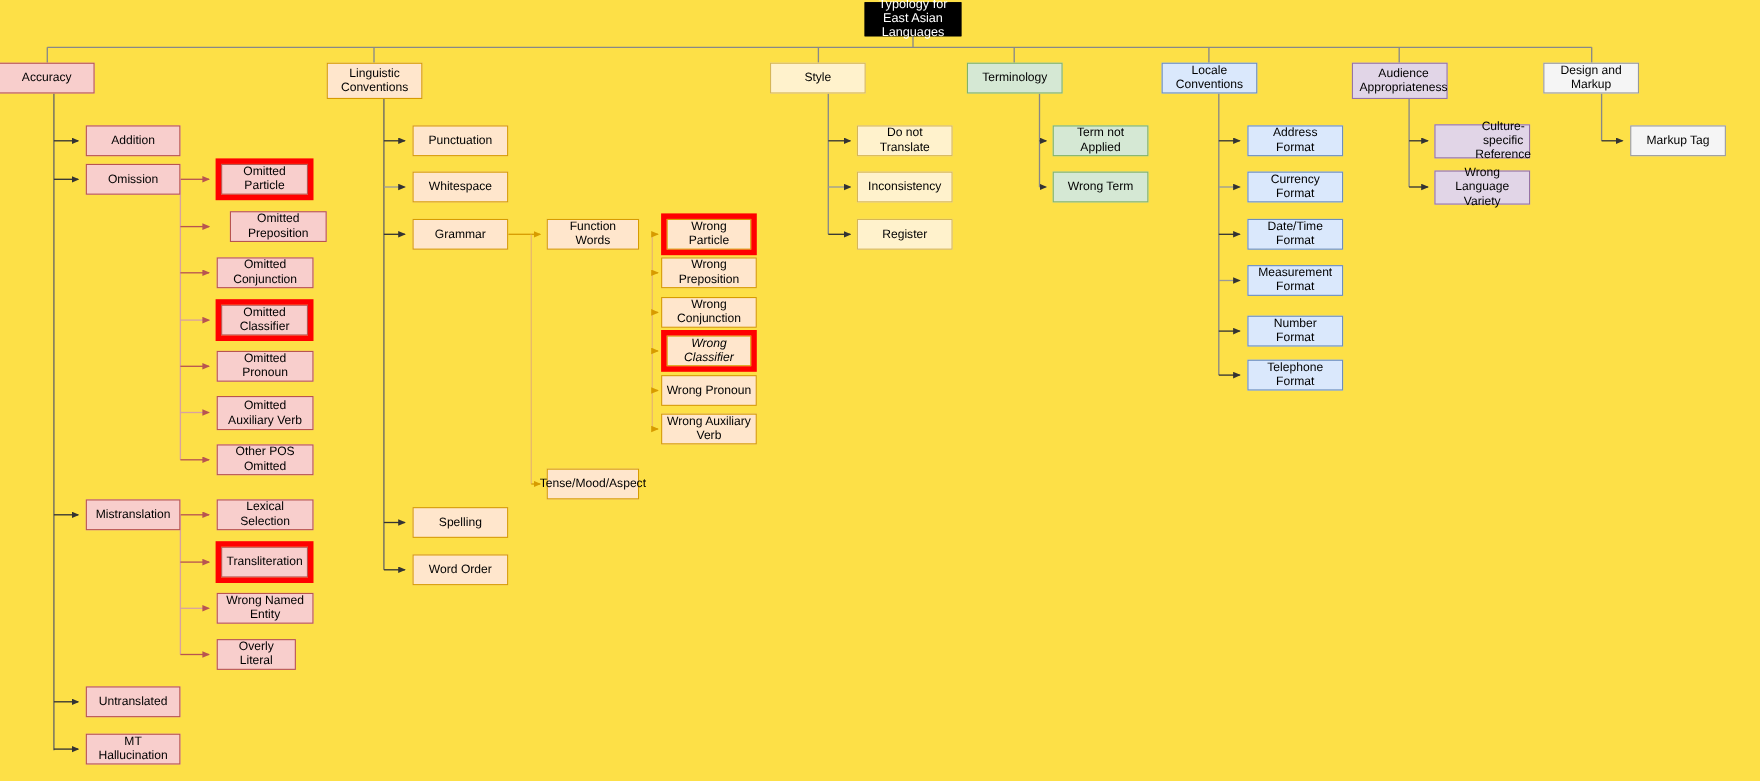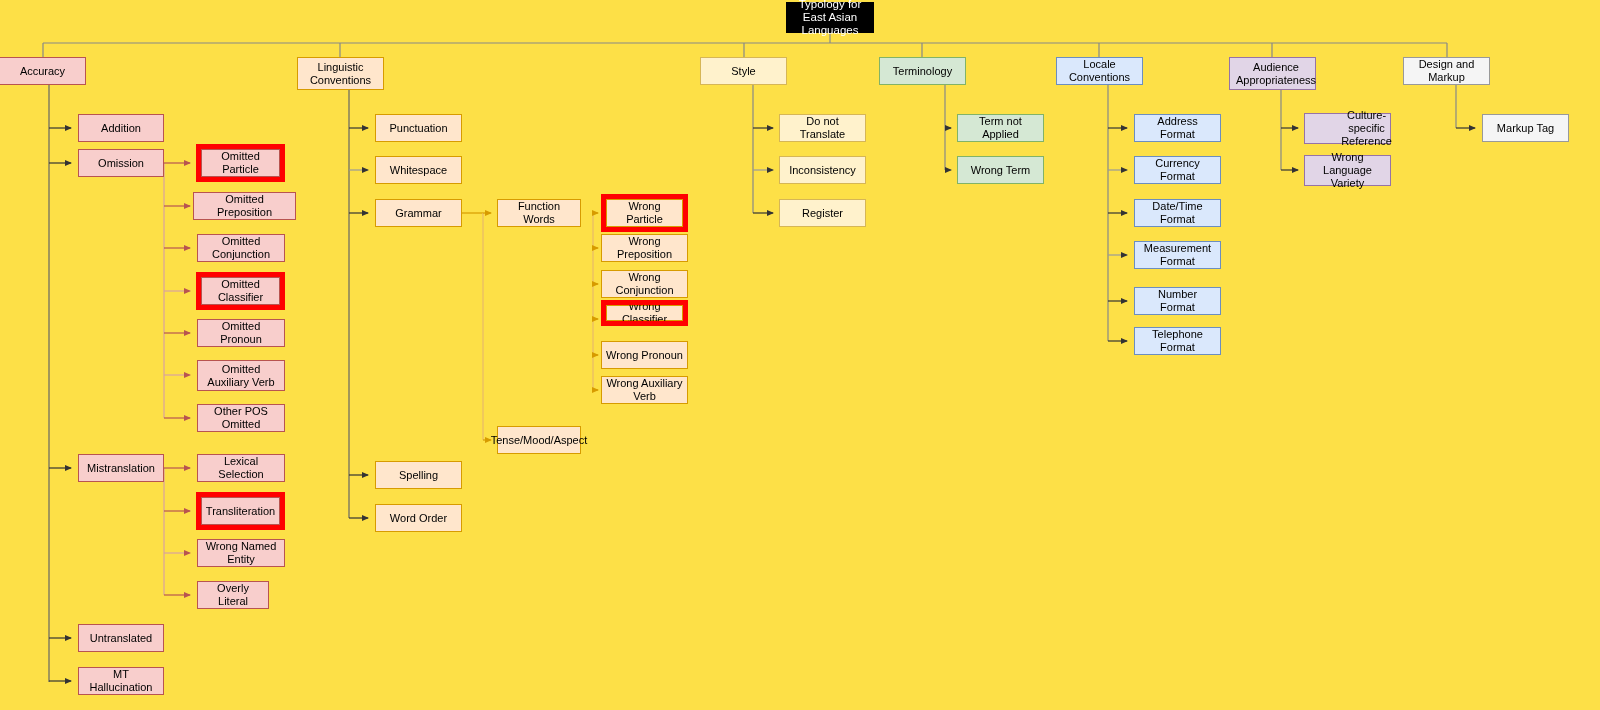--- a/index.html
+++ b/index.html
@@ -154,21 +154,21 @@
     <path d="M1456,128 L1475,128" stroke="#333333" stroke-width="1.2" fill="none" marker-end="url(#ak)"></path>
   </svg>
 
   <div class="node root" style="left:786px; top:2px; width:88px; height:31px;">Typology for East Asian Languages</div>
 
   <div class="node pink" style="left:-1px; top:57px; width:87px; height:28px;">Accuracy</div>
   <div class="node pink" style="left:78px; top:114px; width:86px; height:28px;">Addition</div>
   <div class="node pink" style="left:78px; top:149px; width:86px; height:28px;">Omission</div>
 
   <div class="node pink hl" style="left:201px; top:149px; width:79px; height:28px;">Omitted Particle</div>
-  <div class="node pink" style="left:193px; top:192px; width:103px; height:28px;">Omitted Preposition</div>
+  <div class="node pink" style="left:209px; top:192px; width:88px; height:28px;">Omitted Preposition</div>
   <div class="node pink" style="left:197px; top:234px; width:88px; height:28px;">Omitted Conjunction</div>
   <div class="node pink hl" style="left:201px; top:277px; width:79px; height:28px;">Omitted Classifier</div>
   <div class="node pink" style="left:197px; top:319px; width:88px; height:28px;">Omitted Pronoun</div>
   <div class="node pink" style="left:197px; top:360px; width:88px; height:31px;">Omitted Auxiliary Verb</div>
   <div class="node pink" style="left:197px; top:404px; width:88px; height:28px;">Other POS Omitted</div>
 
   <div class="node pink" style="left:78px; top:454px; width:86px; height:28px;">Mistranslation</div>
   <div class="node pink" style="left:197px; top:454px; width:88px; height:28px;">Lexical Selection</div>
   <div class="node pink hl" style="left:201px; top:497px; width:79px; height:28px;">Transliteration</div>
   <div class="node pink" style="left:197px; top:539px; width:88px; height:28px;">Wrong Named Entity</div>
@@ -179,21 +179,21 @@
 
   <div class="node orange" style="left:297px; top:57px; width:87px; height:33px;">Linguistic Conventions</div>
   <div class="node orange" style="left:375px; top:114px; width:87px; height:28px;">Punctuation</div>
   <div class="node orange" style="left:375px; top:156px; width:87px; height:28px;">Whitespace</div>
   <div class="node orange" style="left:375px; top:199px; width:87px; height:28px;">Grammar</div>
 
   <div class="node orange" style="left:497px; top:199px; width:84px; height:28px;">Function Words</div>
   <div class="node orange hl" style="left:606px; top:199px; width:77px; height:28px;">Wrong Particle</div>
   <div class="node orange" style="left:601px; top:234px; width:87px; height:28px;">Wrong Preposition</div>
   <div class="node orange" style="left:601px; top:270px; width:87px; height:28px;">Wrong Conjunction</div>
-  <div class="node orange hl" style="left:606px; top:305px; width:77px; height:16px;">Wrong Classifier</div>
+  <div class="node orange hl" style="left:606px; top:305px; width:77px; height:28px;font-style:italic;">Wrong Classifier</div>
   <div class="node orange" style="left:601px; top:341px; width:87px; height:28px;">Wrong Pronoun</div>
   <div class="node orange" style="left:601px; top:376px; width:87px; height:28px;">Wrong Auxiliary Verb</div>
   <div class="node orange" style="left:497px; top:426px; width:84px; height:28px;">Tense/Mood/Aspect</div>
 
   <div class="node orange" style="left:375px; top:461px; width:87px; height:28px;">Spelling</div>
   <div class="node orange" style="left:375px; top:504px; width:87px; height:28px;">Word Order</div>
 
   <div class="node yellow" style="left:700px; top:57px; width:87px; height:28px;">Style</div>
   <div class="node yellow" style="left:779px; top:114px; width:87px; height:28px;">Do not Translate</div>
   <div class="node yellow" style="left:779px; top:156px; width:87px; height:28px;">Inconsistency</div>

